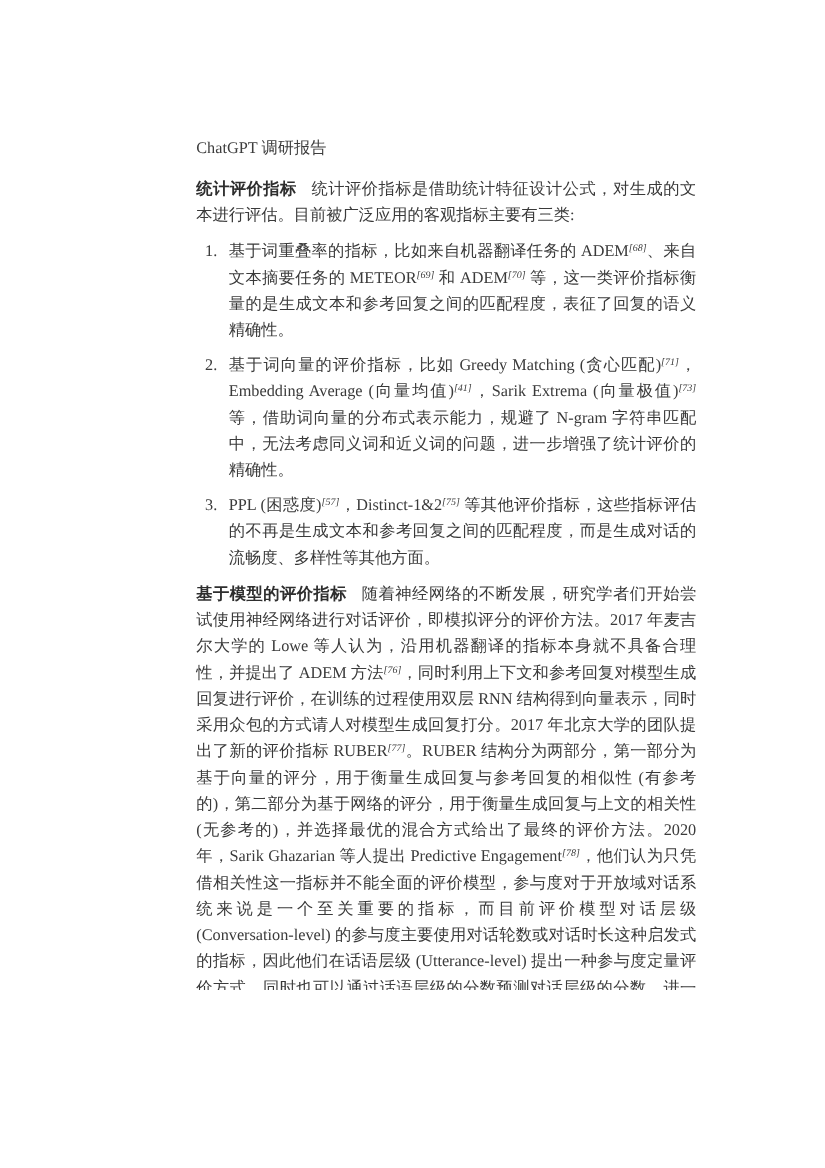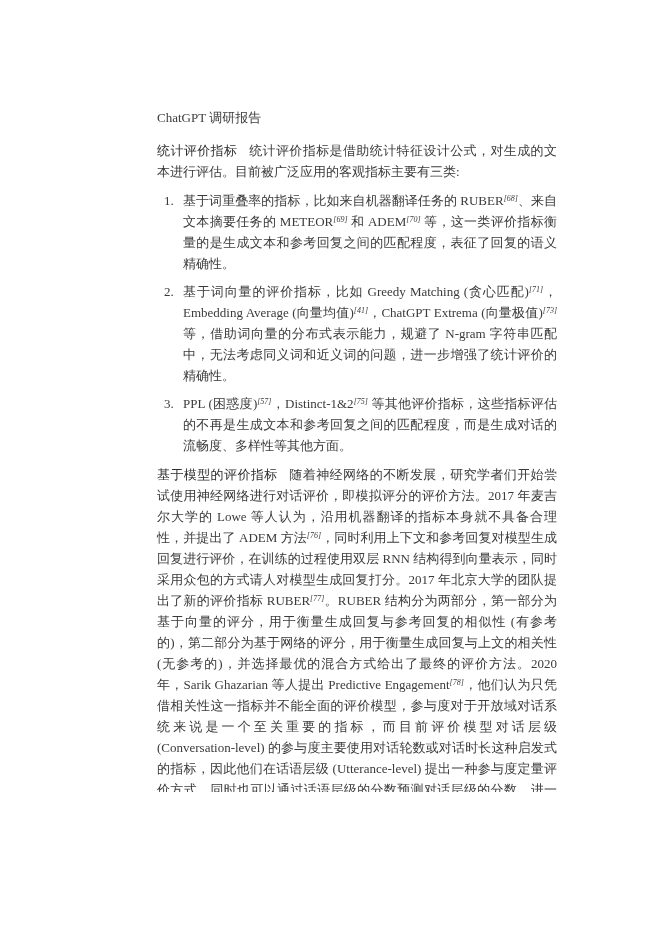--- a/index.html
+++ b/index.html
@@ -28,21 +28,21 @@
   .doc-header {
     font-size: 13px;
     margin-bottom: 12px;
     text-align: left;
     color: #3d3d3d;
   }
   p.para {
     margin: 0;
   }
   .lead {
-    font-weight: 400;
+    font-weight: 700;
     color: #2e2e2e;
     margin-right: 0.9em;
   }
   ol.metric-list {
     list-style: none;
     margin: 8px 0 0 0;
     padding: 0 0 0 26px;
   }
   ol.metric-list li {
     position: relative;
@@ -84,25 +84,25 @@
 <div class="page">
   <div class="textblock">
 
     <div class="doc-header">ChatGPT 调研报告</div>
 
     <p class="para"><span class="lead">统计评价指标</span><span>统计评价指标是借助统计特征设计公式，对生成的文本进行评估。目前被广泛应用的客观指标主要有三类:</span></p>
 
     <ol class="metric-list">
       <li>
         <span class="num">1.</span>
-        <span><span>基于词重叠率的指标，比如来自机器翻译任务的 RUBER</span><sup>[68]</sup><span>、来自文本摘要任务的 METEOR</span><sup>[69]</sup><span> 和 ADEM</span><sup>[70]</sup><span> 等，这一类评价指标衡量的是生成文本和参考回复之间的匹配程度，表征了回复的语义精确性。</span></span>
+        <span><span>基于词重叠率的指标，比如来自机器翻译任务的 ADEM</span><sup>[68]</sup><span>、来自文本摘要任务的 METEOR</span><sup>[69]</sup><span> 和 ADEM</span><sup>[70]</sup><span> 等，这一类评价指标衡量的是生成文本和参考回复之间的匹配程度，表征了回复的语义精确性。</span></span>
       </li>
       <li>
         <span class="num">2.</span>
-        <span><span>基于词向量的评价指标，比如 Greedy Matching (贪心匹配)</span><sup>[71]</sup><span>，Embedding Average (向量均值)</span><sup>[41]</sup><span>，ChatGPT Extrema (向量极值)</span><sup>[73]</sup><span> 等，借助词向量的分布式表示能力，规避了 N-gram 字符串匹配中，无法考虑同义词和近义词的问题，进一步增强了统计评价的精确性。</span></span>
+        <span><span>基于词向量的评价指标，比如 Greedy Matching (贪心匹配)</span><sup>[71]</sup><span>，Embedding Average (向量均值)</span><sup>[41]</sup><span>，Sarik Extrema (向量极值)</span><sup>[73]</sup><span> 等，借助词向量的分布式表示能力，规避了 N-gram 字符串匹配中，无法考虑同义词和近义词的问题，进一步增强了统计评价的精确性。</span></span>
       </li>
       <li>
         <span class="num">3.</span>
         <span><span>PPL (困惑度)</span><sup>[57]</sup><span>，Distinct-1&amp;2</span><sup>[75]</sup><span> 等其他评价指标，这些指标评估的不再是生成文本和参考回复之间的匹配程度，而是生成对话的流畅度、多样性等其他方面。</span></span>
       </li>
     </ol>
 
 
     <p class="para sec2"><span class="lead">基于模型的评价指标</span><span><span>随着神经网络的不断发展，研究学者们开始尝试使用神经网络进行对话评价，即模拟评分的评价方法。2017 年麦吉尔大学的 Lowe 等人认为，沿用机器翻译的指标本身就不具备合理性，并提出了 ADEM 方法</span><sup>[76]</sup><span>，同时利用上下文和参考回复对模型生成回复进行评价，在训练的过程使用双层 RNN 结构得到向量表示，同时采用众包的方式请人对模型生成回复打分。2017 年北京大学的团队提出了新的评价指标 RUBER</span><sup>[77]</sup><span>。RUBER 结构分为两部分，第一部分为基于向量的评分，用于衡量生成回复与参考回复的相似性 (有参考的)，第二部分为基于网络的评分，用于衡量生成回复与上文的相关性 (无参考的)，并选择最优的混合方式给出了最终的评价方法。2020 年，Sarik Ghazarian 等人提出 Predictive Engagement</span><sup>[78]</sup><span>，他们认为只凭借相关性这一指标并不能全面的评价模型，参与度对于开放域对话系统来说是一个至关重要的指标，而目前评价模型对话层级 (Conversation-level) 的参与度主要使用对话轮数或对话时长这种启发式的指标，因此他们在话语层级 (Utterance-level) 提出一种参与度定量评价方式，同时也可以通过话语层级的分数预测对话层级的分数，进一步提升了评价性能。同年，康奈尔</span></span></p>
 

